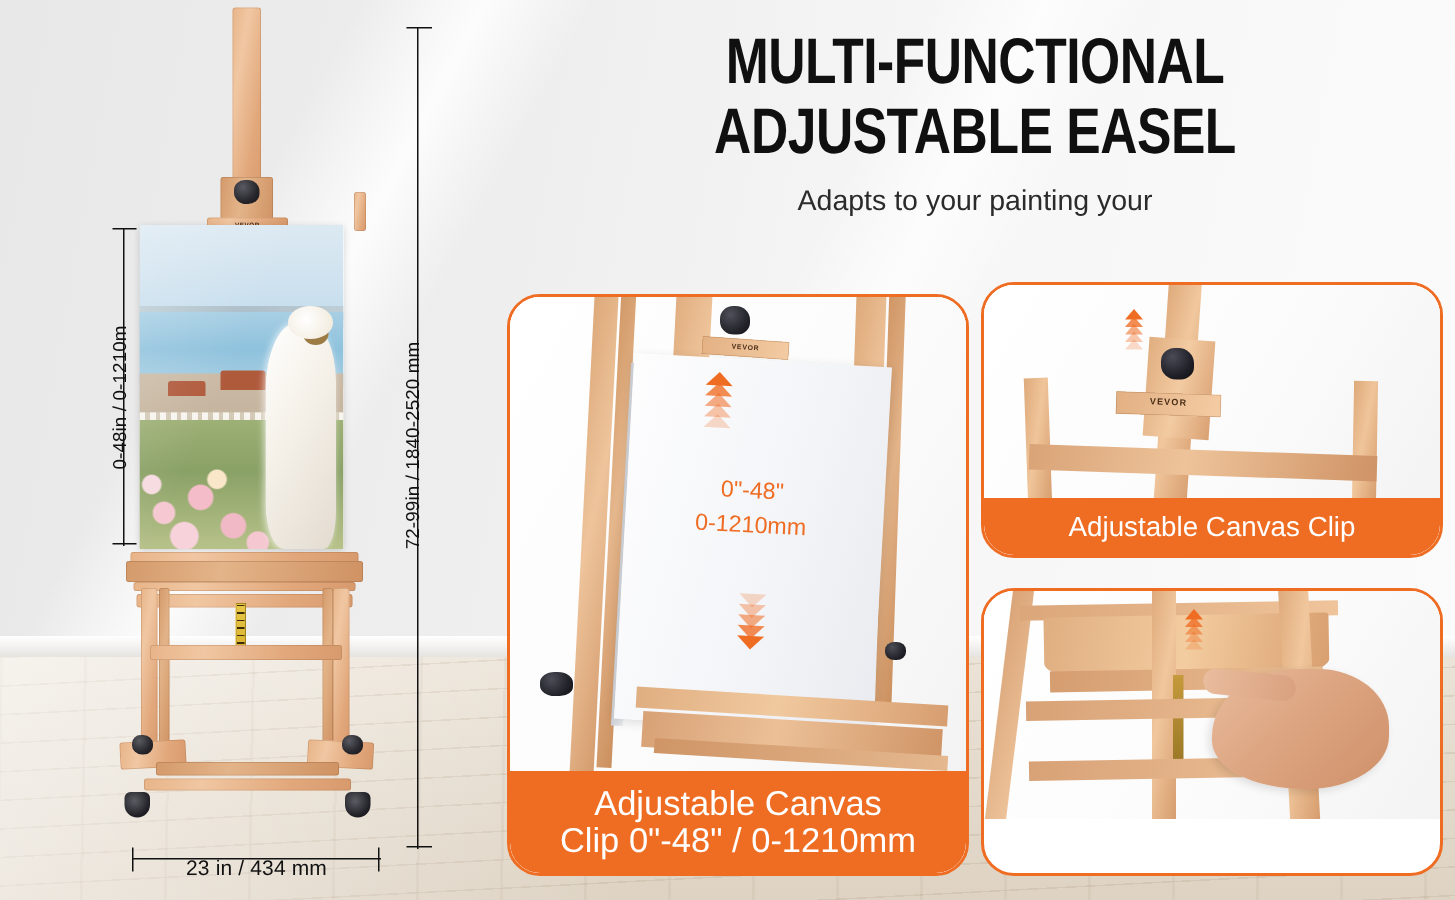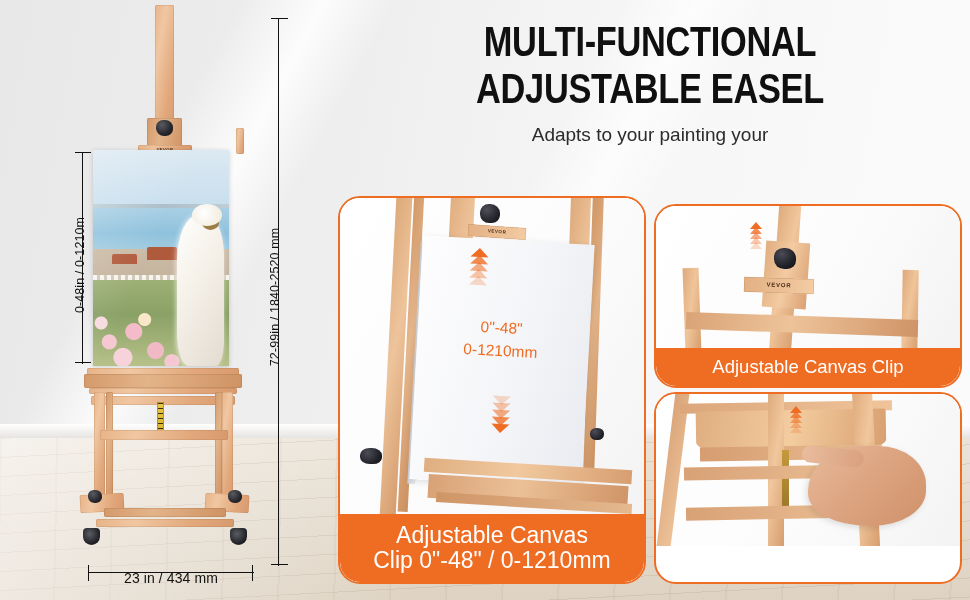--- a/index.html
+++ b/index.html
@@ -154,21 +154,21 @@
   .card { position:absolute; border:2px solid #ef6c23; border-radius:22px;
           background:#ffffff; overflow:hidden; }
   .card .photo { position:absolute; left:0; right:0; top:0; overflow:hidden; background:#fff; }
   .card .caption { position:absolute; left:0; right:0; bottom:0; background:#ef6c23;
           color:#fff; text-align:center; display:flex; flex-direction:column;
           align-items:center; justify-content:center; border-radius:0 0 20px 20px; }
 
   #card-main   { left:338px; top:196px; width:308px; height:388px; }
   #card-main   .photo   { height:318px; }
   #card-main   .caption { height:68px; font-size:23px; line-height:25px; }
-  #card-clip   { left:654px; top:204px; width:308px; height:184px; }
+  #card-clip   { left:654px; top:188px; width:308px; height:184px; }
   #card-clip   .photo   { height:146px; }
   #card-clip   .caption { height:38px; font-size:18.5px; }
   #card-height { left:654px; top:392px; width:308px; height:192px; }
   #card-height .photo   { height:152px; }
   #card-height .caption { height:40px; font-size:18.5px; }
 
   
   .m-post-l { position:absolute; left:48px; top:-6px; width:16px; height:330px; transform:rotate(3deg);
               background:linear-gradient(100deg,#dca878,#eec49c 45%,#d49b6c); }
   .m-post-l2{ position:absolute; left:66px; top:-6px; width:10px; height:320px; transform:rotate(3deg);

